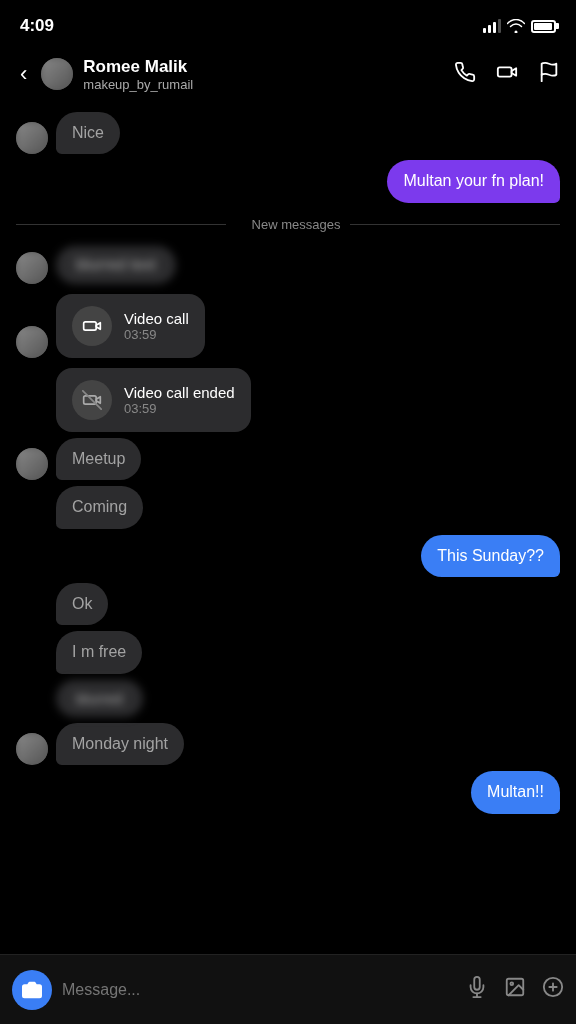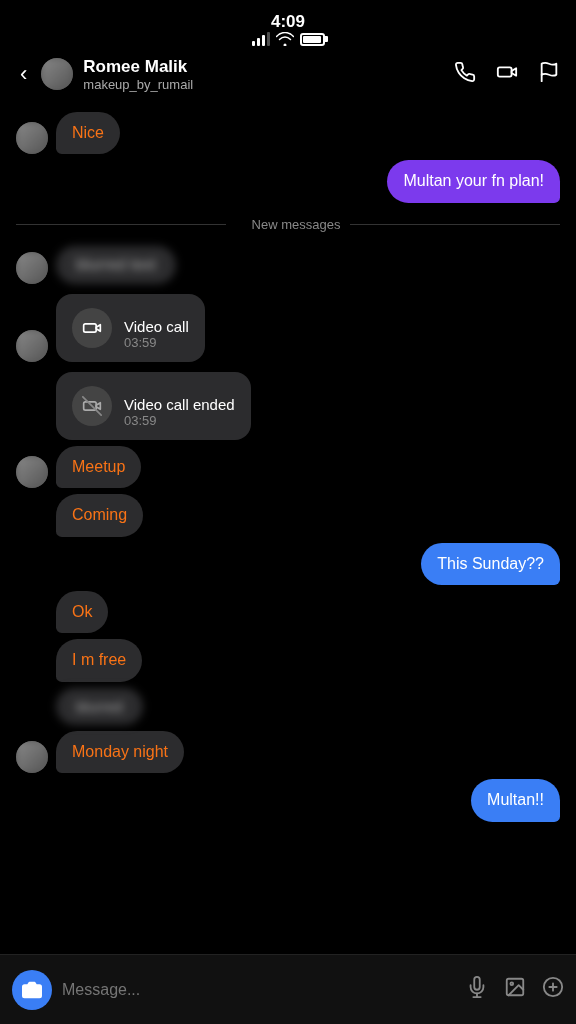--- a/index.html
+++ b/index.html
@@ -15,21 +15,20 @@
       position: relative;
     }
 
     
     .status-bar {
       display: flex;
       justify-content: space-between;
       align-items: center;
       padding: 12px 20px 4px;
       height: 44px;
-      flex-direction: column;
     }
     .status-time {
       font-size: 17px;
       font-weight: 600;
       color: #fff;
     }
     .status-icons {
       display: flex;
       align-items: center;
       gap: 6px;
@@ -163,21 +162,21 @@
 
     .bubble {
       max-width: 70%;
       padding: 10px 16px;
       border-radius: 22px;
       font-size: 16px;
       line-height: 1.4;
     }
     .bubble.incoming-bubble {
       background: #2c2c2e;
-      color: #f97316;
+      color: #a3a3a3;
       border-bottom-left-radius: 6px;
     }
     .bubble.outgoing-bubble {
       background: #7c3aed;
       color: #fff;
       border-bottom-right-radius: 6px;
     }
     .bubble.outgoing-blue {
       background: #3a7ef5;
       color: #fff;
@@ -201,21 +200,20 @@
       background: #444;
       display: flex;
       align-items: center;
       justify-content: center;
       flex-shrink: 0;
     }
     .video-call-text .title {
       font-size: 15px;
       font-weight: 500;
       color: #fff;
-      margin-top: 12px;
     }
     .video-call-text .time {
       font-size: 13px;
       color: #888;
     }
 
     
     .new-messages-divider {
       display: flex;
       align-items: center;

